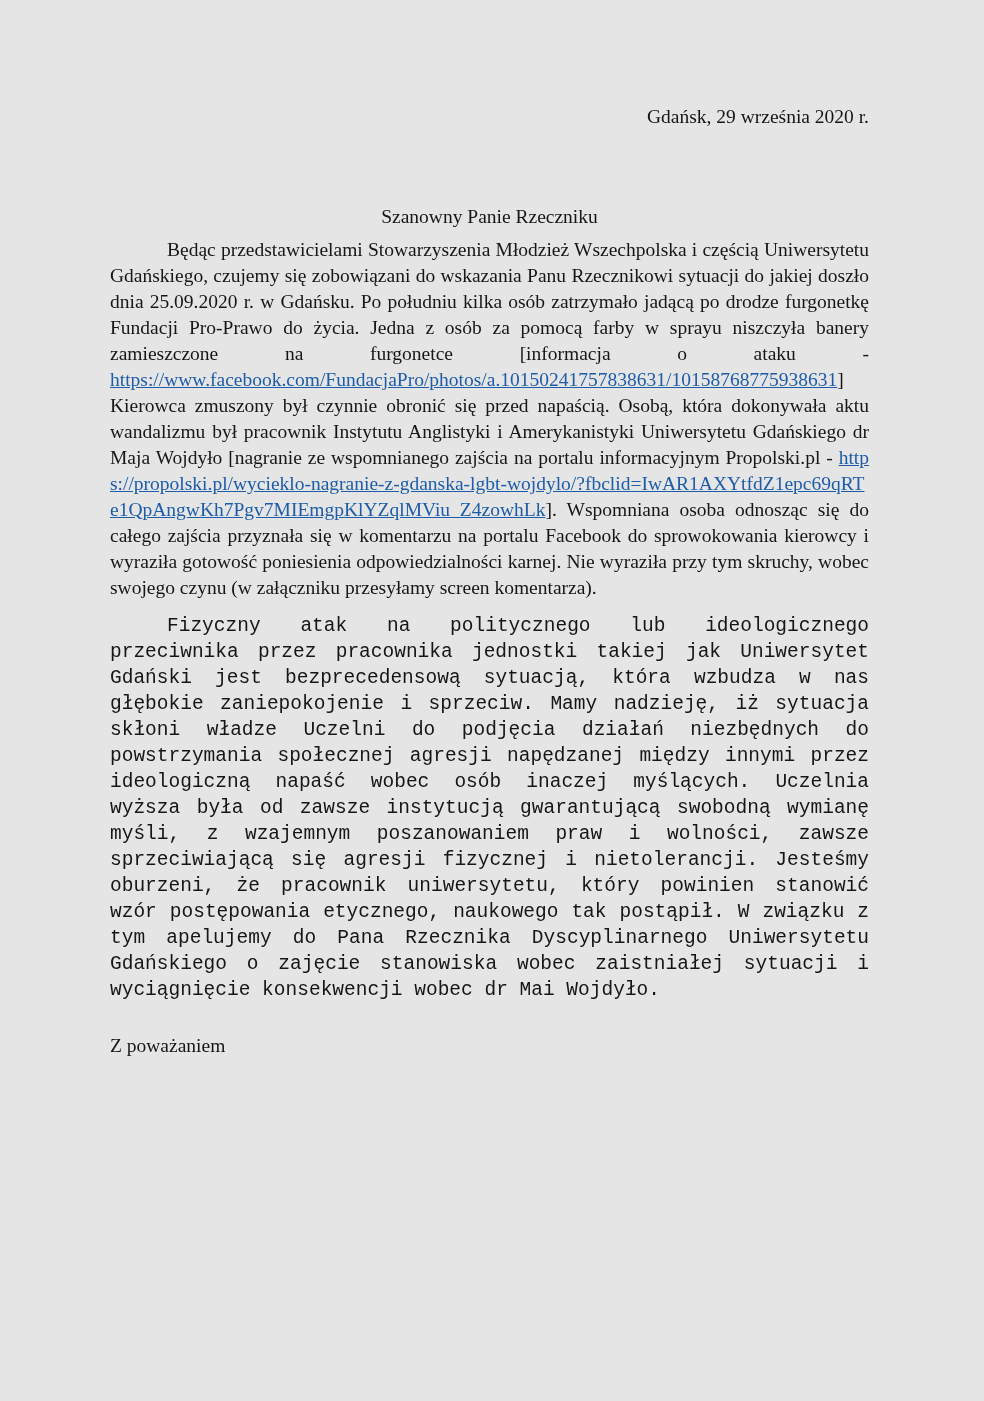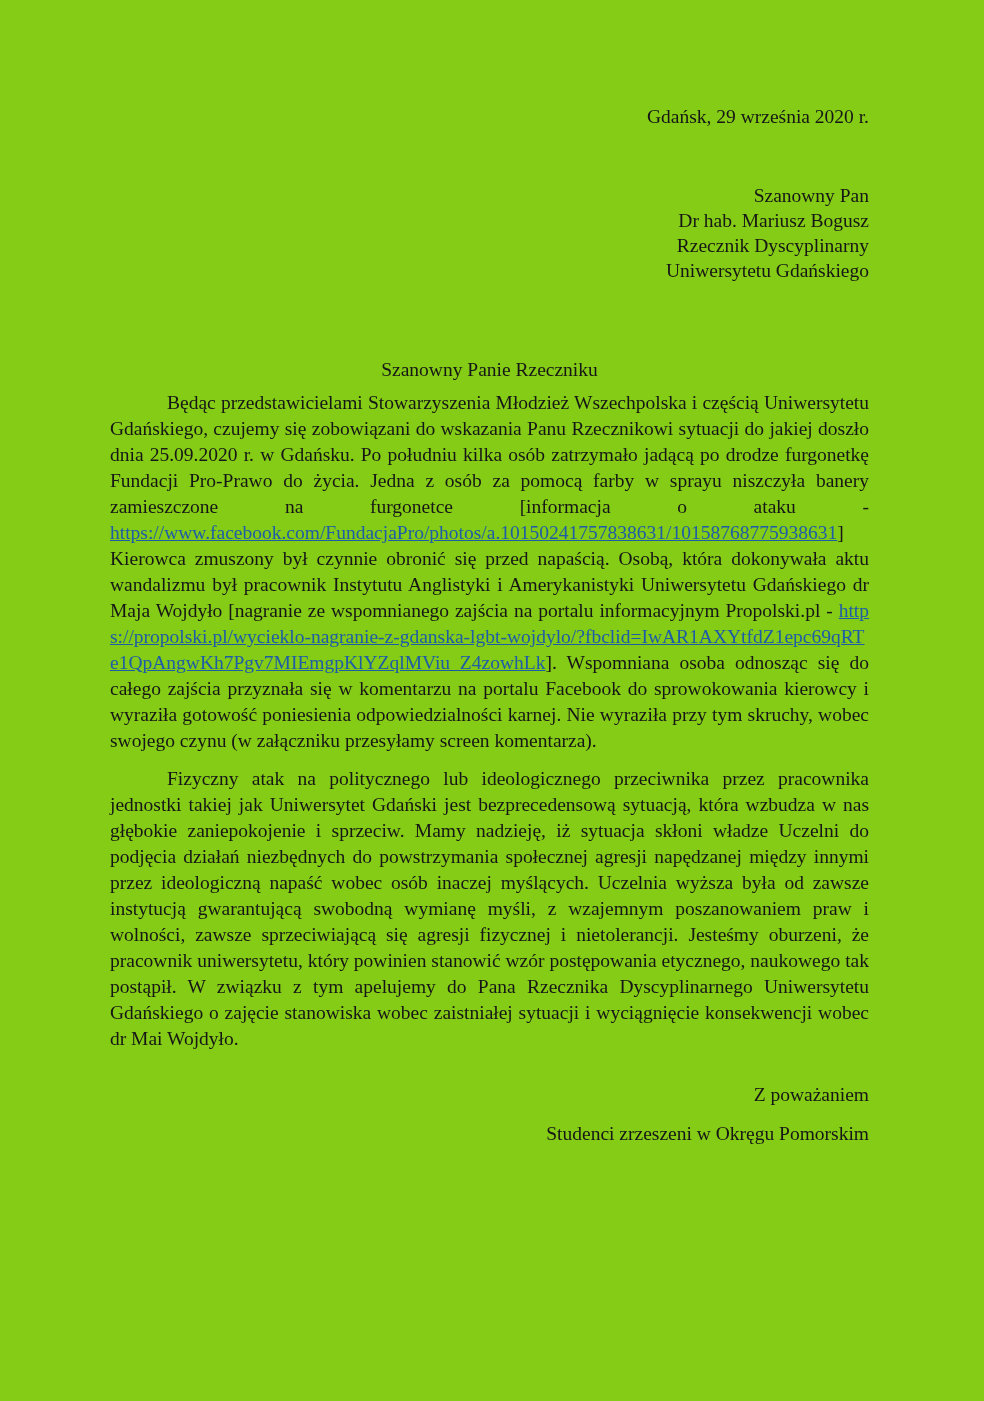--- a/index.html
+++ b/index.html
@@ -5,21 +5,21 @@
   html, body {
     margin: 0;
     padding: 0;
     background: #ffffff;
   }
   .page {
     position: relative;
     width: 984px;
     height: 1401px;
     margin: 0 auto;
-    background: #84cc16;
+    background: #e5e5e5;
     box-sizing: border-box;
     padding: 104px 115px 40px 110px;
     font-family: "Liberation Serif", "DejaVu Serif", serif;
     font-size: 19.5px;
     line-height: 26px;
     color: #161616;
     overflow: hidden;
   }
   .date-line {
     text-align: right;
@@ -34,57 +34,50 @@
     margin-top: 74px;
     text-align: center;
   }
   .para {
     margin: 7px 0 0 0;
     text-align: justify;
     text-indent: 57px;
   }
   .para + .para {
     margin-top: 12px;
+    font-family: Liberation Mono, monospace;
   }
   .link {
     color: #1d5ca8;
   }
   .link.break-all {
     word-break: break-all;
     overflow-wrap: anywhere;
   }
   .closing {
     margin-top: 30px;
-    text-align: right;
   }
   .signature-block {
     margin-top: 13px;
     text-align: right;
     line-height: 26px;
   }
 </style>
 </head>
 <body>
 
 <div class="page">
 
   <div class="date-line">Gdańsk, 29 września 2020 r.</div>
 
-  <div class="recipient-block">
-    <div>Szanowny Pan</div>
-    <div>Dr hab. Mariusz Bogusz</div>
-    <div>Rzecznik Dyscyplinarny</div>
-    <div>Uniwersytetu Gdańskiego</div>
-  </div>
 
   <div class="salutation">Szanowny Panie Rzeczniku</div>
 
   <p class="para"><span>Będąc przedstawicielami Stowarzyszenia Młodzież Wszechpolska i częścią Uniwersytetu Gdańskiego, czujemy się zobowiązani do wskazania Panu Rzecznikowi sytuacji do jakiej doszło dnia 25.09.2020 r. w Gdańsku. Po południu kilka osób zatrzymało jadącą po drodze furgonetkę Fundacji Pro-Prawo do życia. Jedna z osób za pomocą farby w sprayu niszczyła banery zamieszczone na furgonetce [informacja o ataku - </span><a href="#" class="link">https://www.facebook.com/FundacjaPro/photos/a.10150241757838631/10158768775938631</a><span>] Kierowca zmuszony był czynnie obronić się przed napaścią. Osobą, która dokonywała aktu wandalizmu był pracownik Instytutu Anglistyki i Amerykanistyki Uniwersytetu Gdańskiego dr Maja Wojdyło [nagranie ze wspomnianego zajścia na portalu informacyjnym Propolski.pl - </span><a href="#" class="link break-all">https://propolski.pl/wycieklo-nagranie-z-gdanska-lgbt-wojdylo/?fbclid=IwAR1AXYtfdZ1epc69qRTe1QpAngwKh7Pgv7MIEmgpKlYZqlMViu_Z4zowhLk</a><span>]. Wspomniana osoba odnosząc się do całego zajścia przyznała się w komentarzu na portalu Facebook do sprowokowania kierowcy i wyraziła gotowość poniesienia odpowiedzialności karnej. Nie wyraziła przy tym skruchy, wobec swojego czynu (w załączniku przesyłamy screen komentarza).</span></p>
 
   <p class="para"><span>Fizyczny atak na politycznego lub ideologicznego przeciwnika przez pracownika jednostki takiej jak Uniwersytet Gdański jest bezprecedensową sytuacją, która wzbudza w nas głębokie zaniepokojenie i sprzeciw. Mamy nadzieję, iż sytuacja skłoni władze Uczelni do podjęcia działań niezbędnych do powstrzymania społecznej agresji napędzanej między innymi przez ideologiczną napaść wobec osób inaczej myślących. Uczelnia wyższa była od zawsze instytucją gwarantującą swobodną wymianę myśli, z wzajemnym poszanowaniem praw i wolności, zawsze sprzeciwiającą się agresji fizycznej i nietolerancji. Jesteśmy oburzeni, że pracownik uniwersytetu, który powinien stanowić wzór postępowania etycznego, naukowego tak postąpił. W związku z tym apelujemy do Pana Rzecznika Dyscyplinarnego Uniwersytetu Gdańskiego o zajęcie stanowiska wobec zaistniałej sytuacji i wyciągnięcie konsekwencji wobec dr Mai Wojdyło.</span></p>
 
   <div class="closing">Z poważaniem</div>
 
   <div class="signature-block">
-    <div>Studenci zrzeszeni w Okręgu Pomorskim</div>
   </div>
 
 </div>
 
 </body></html>

